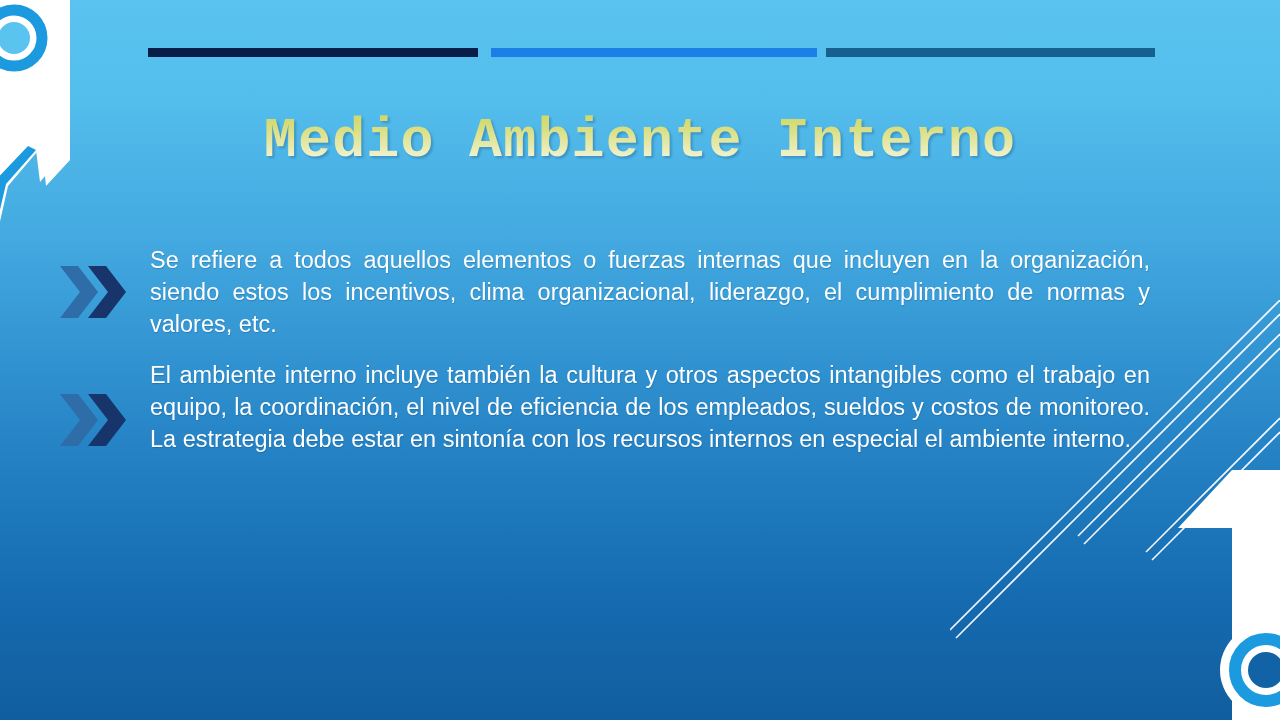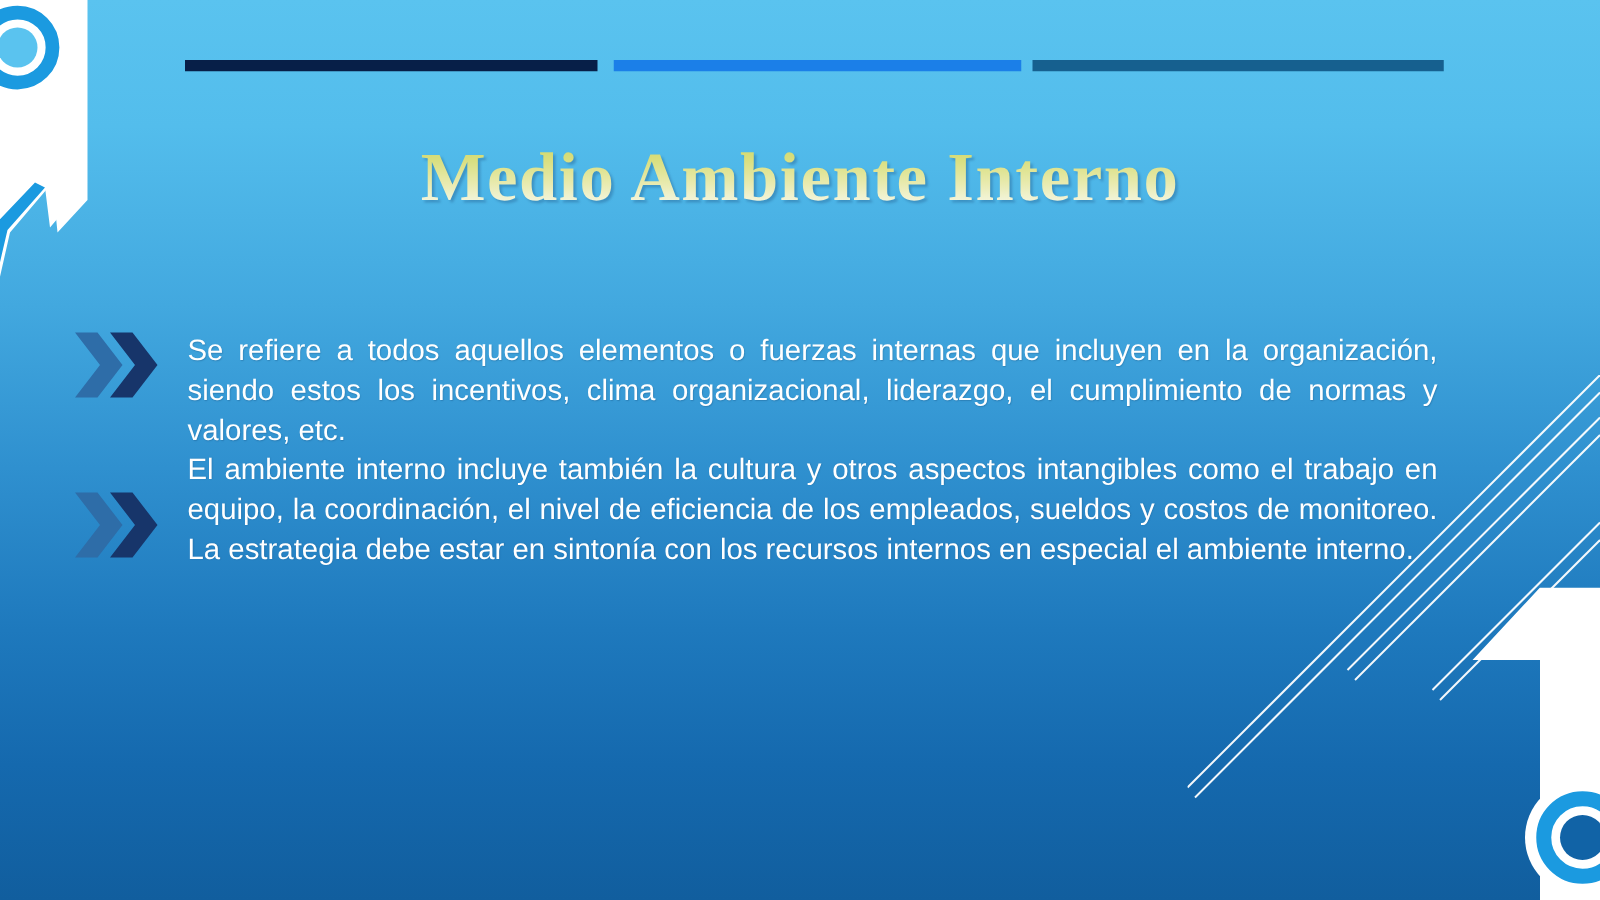--- a/index.html
+++ b/index.html
@@ -36,21 +36,21 @@
   
   #title-wrap {
     position: absolute;
     top: 110px;
     left: 0;
     width: 1280px;
     text-align: center;
   }
   #title {
     display: inline-block;
-    font-family: Liberation Serif, serif;
+    font-family: Liberation Mono, monospace;
     font-size: 55px;
     font-weight: bold;
     letter-spacing: 1.2px;
     background: linear-gradient(180deg,
         #cdd65f 0%,
         #d8de7e 28%,
         #e8eaae 58%,
         #f3f5dd 82%,
         #f7f8e8 100%);
     -webkit-background-clip: text;
@@ -69,21 +69,21 @@
   .para-block p {
     margin: 0;
     color: #ffffff;
     font-size: 23.5px;
     line-height: 32px;
     text-align: justify;
     text-justify: inter-word;
     text-shadow: 0.5px 0.5px 1px rgba(10,50,90,0.25);
   }
   .para-block p.last-line-left { text-align-last: left; }
-  #block1 { top: 264px; }
+  #block1 { top: 244px; }
   #block2 { top: 359px; }
 
   
   .chev-group {
     position: absolute;
     width: 70px;
     height: 56px;
   }
   #chev1 { left: 58px; top: 264px; }
   #chev2 { left: 58px; top: 392px; }

